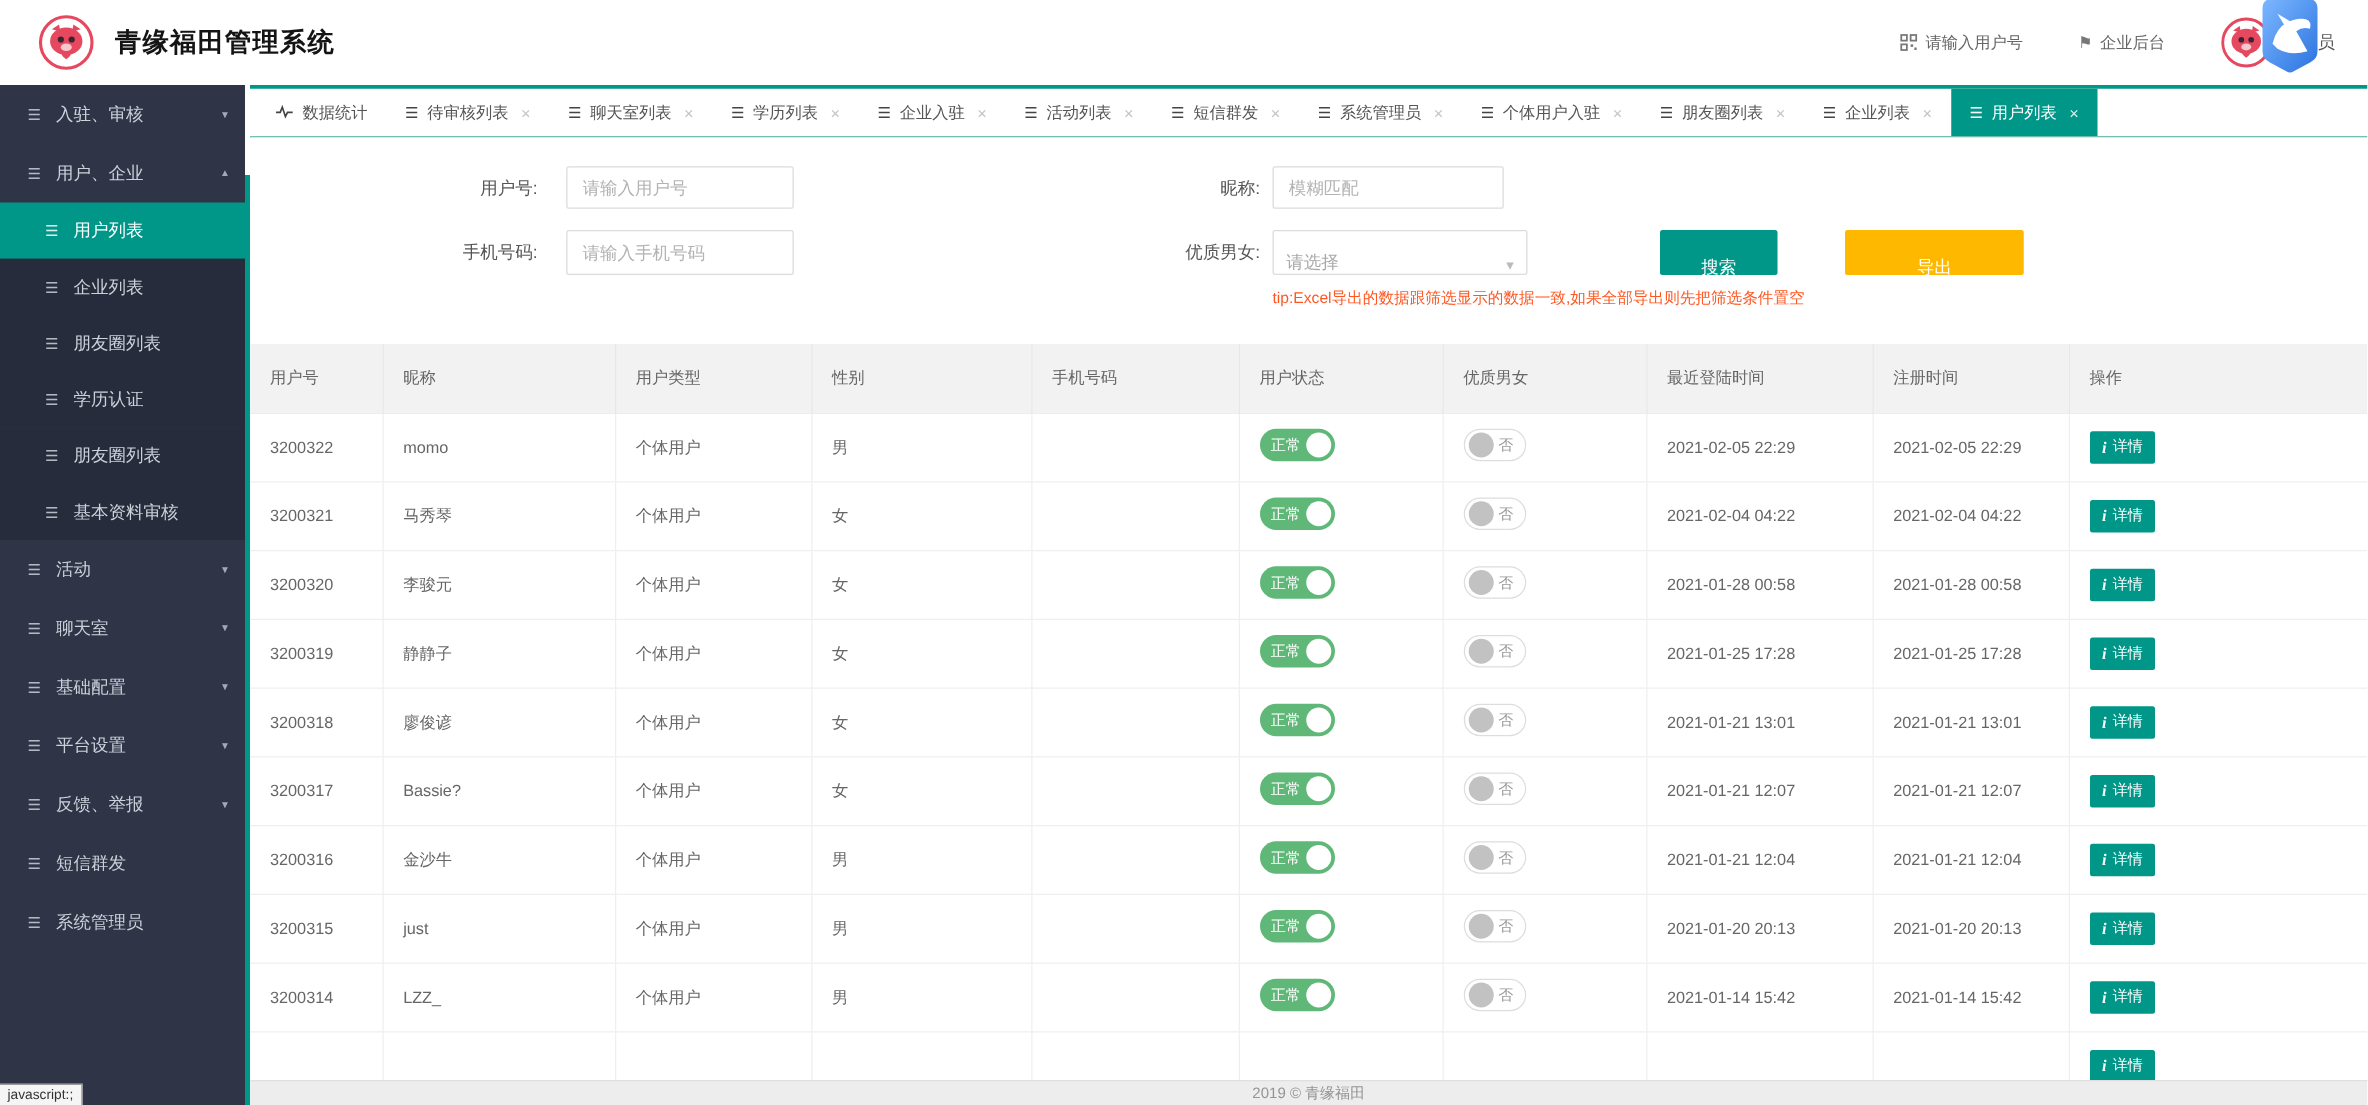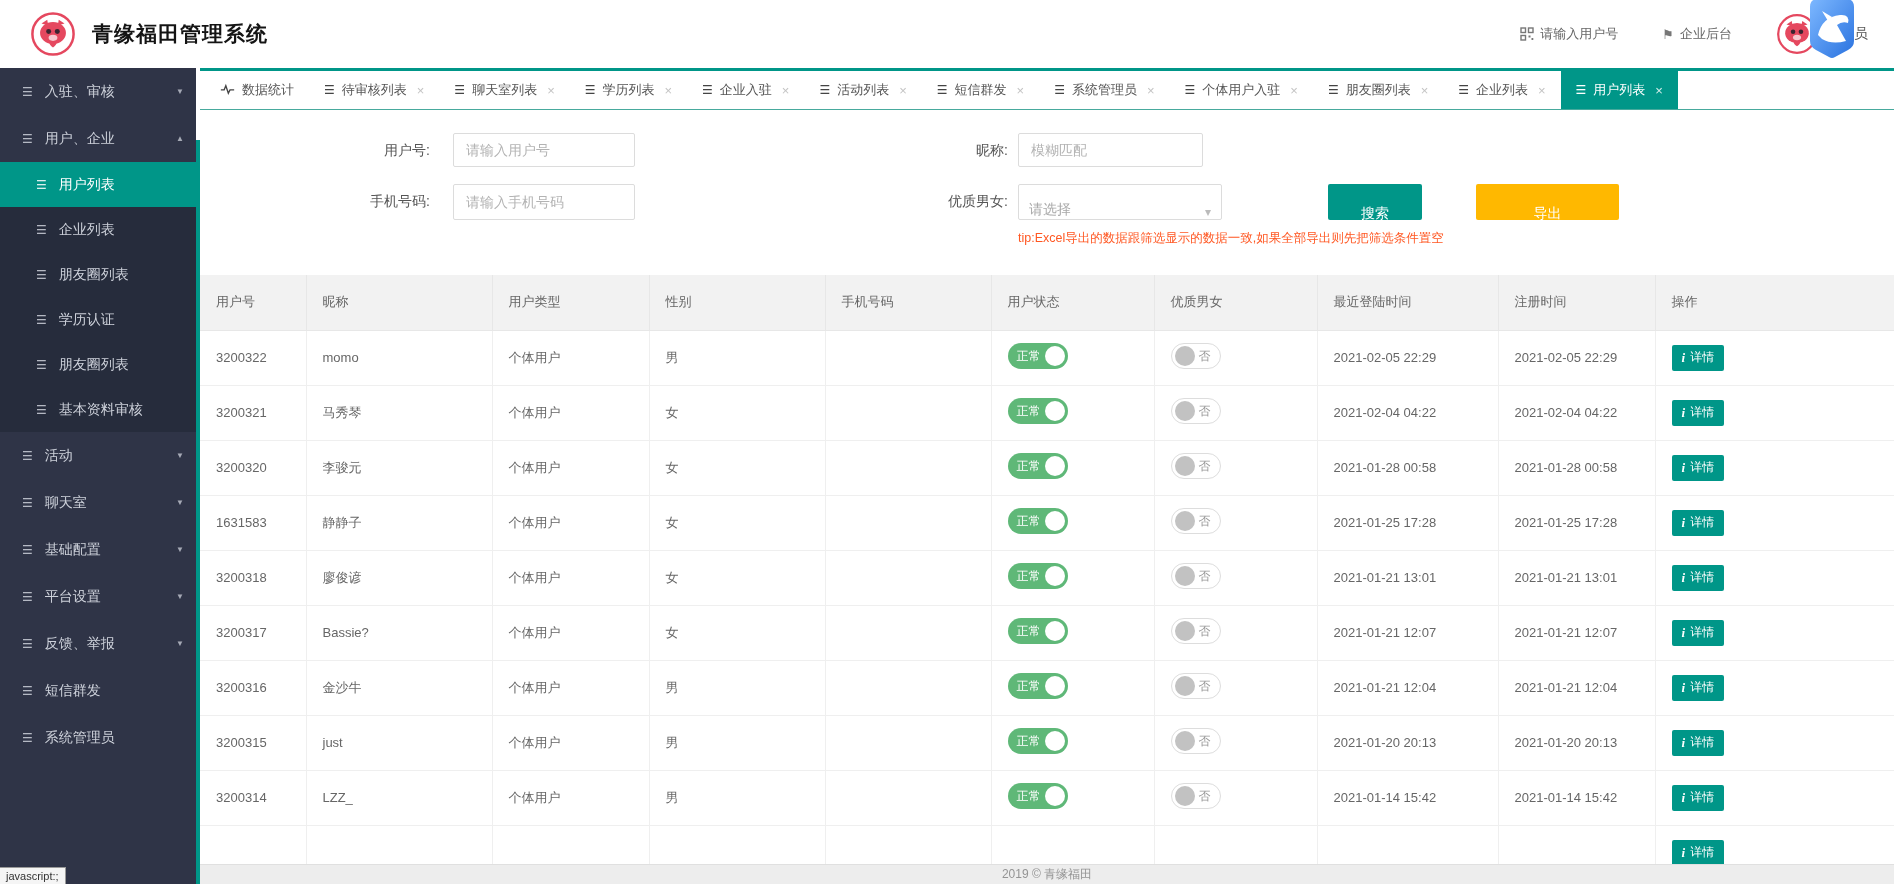--- a/index.html
+++ b/index.html
@@ -411,21 +411,21 @@
     <td class="c-login">2021-01-28 00:58</td>
     <td class="c-reg">2021-01-28 00:58</td>
     <td>
       <button class="detail-btn">
         <i>i</i>
                 <span>详情</span>
       </button>
     </td>
   </tr>
           <tr>
-    <td class="c-id">1631583</td>
+    <td class="c-id">3200319</td>
     <td class="c-nick">静静子</td>
     <td class="c-type">个体用户</td>
     <td class="c-gender">女</td>
     <td class="c-phone"></td>
     <td>
       <span class="sw-on">
         <span class="sw-text">正常</span><span class="sw-knob"></span>
       </span>
     </td>
     <td>

